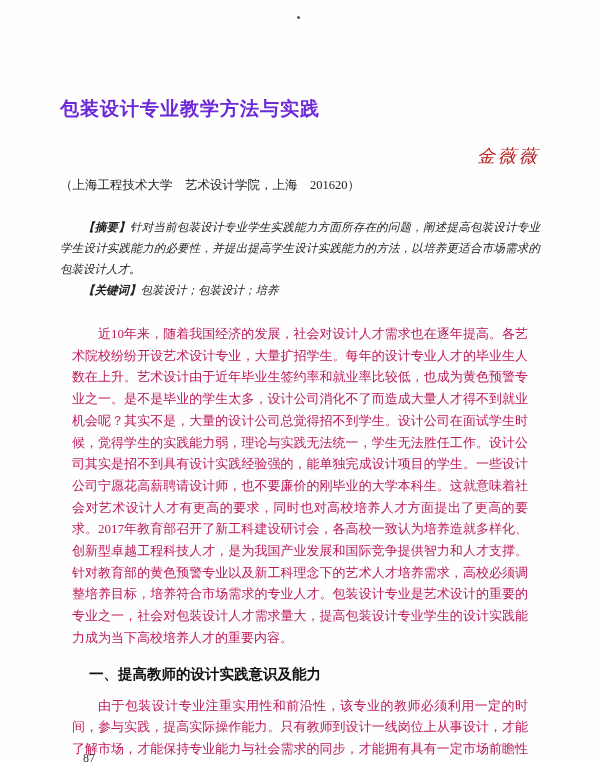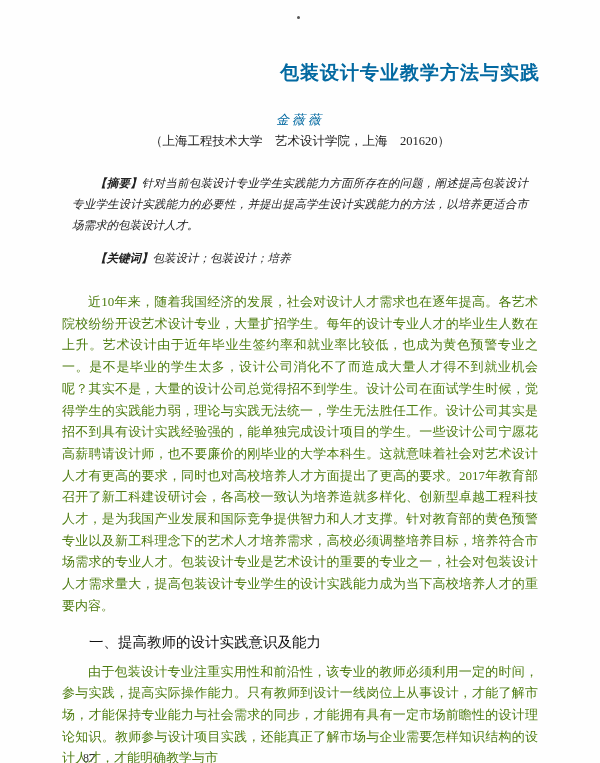--- a/index.html
+++ b/index.html
@@ -25,76 +25,75 @@
     background: #555;
     border-radius: 50%;
   }
   .content {
     position: absolute;
     left: 60px;
     top: 0;
     width: 480px;
   }
   .paper-title {
-    margin: 60px 0 0 0;
-    text-align: right;
+    margin: 96px 0 0 0;
+    text-align: left;
     font-size: 19px;
     line-height: 26px;
     font-weight: bold;
     letter-spacing: 1px;
     font-family: "Liberation Sans", "DejaVu Sans", sans-serif;
-    color: #0369a1;
+    color: #6d28d9;
   }
   .author {
     margin-top: 26px;
-    text-align: center;
-    font-size: 13px;
+    text-align: right;
+    font-size: 18px;
     line-height: 16px;
     font-style: italic;
     letter-spacing: 3px;
-    color: #0369a1;
+    color: #b91c1c;
   }
   .affiliation {
-    margin-top: 5px;
-    text-align: center;
+    margin-top: 13px;
     font-size: 12.5px;
     line-height: 16px;
     color: #222;
   }
   .abstract-block p {
-    margin: 12px;
+    margin: 0;
     font-size: 11.5px;
     line-height: 21px;
     font-style: italic;
     text-align: justify;
     text-indent: 2em;
     color: #222;
   }
   .abstract-block {
     margin-top: 24px;
   }
   .abstract-block .label {
     font-weight: bold;
   }
   .body-text p.para {
-    margin: 2px;
+    margin: 12px;
     font-size: 13px;
     line-height: 21.7px;
     text-align: justify;
     text-indent: 2em;
-    color: #4d7c0f;
+    color: #be185d;
   }
   .body-text p.first {
     margin-top: 22px;
   }
   .section-heading {
     margin: 16px 0 10px 0;
     font-size: 14.5px;
     line-height: 18px;
-    font-weight: normal;
+    font-weight: bold;
     text-indent: 2em;
     font-family: "Liberation Sans", "DejaVu Sans", sans-serif;
     color: #111;
   }
   .page-number {
     position: absolute;
     left: 83px;
     top: 751px;
     font-size: 12px;
     line-height: 14px;

